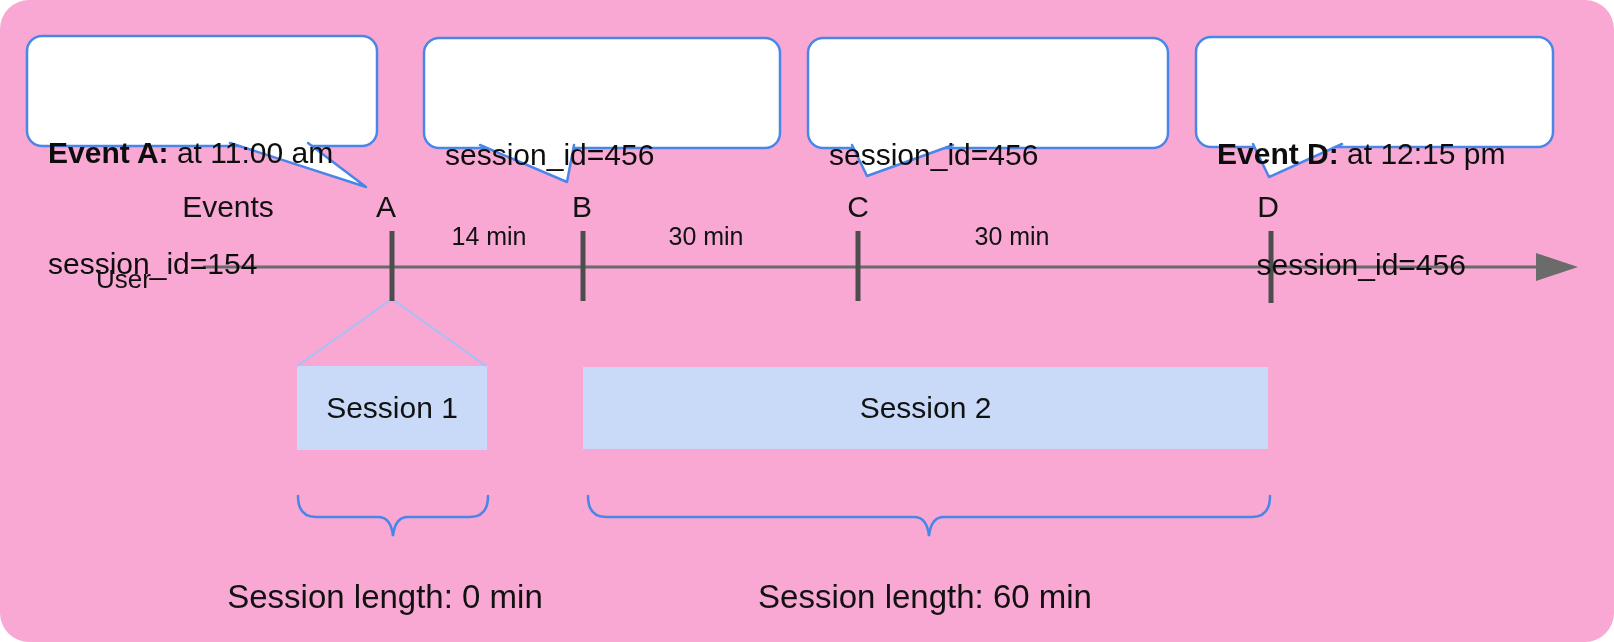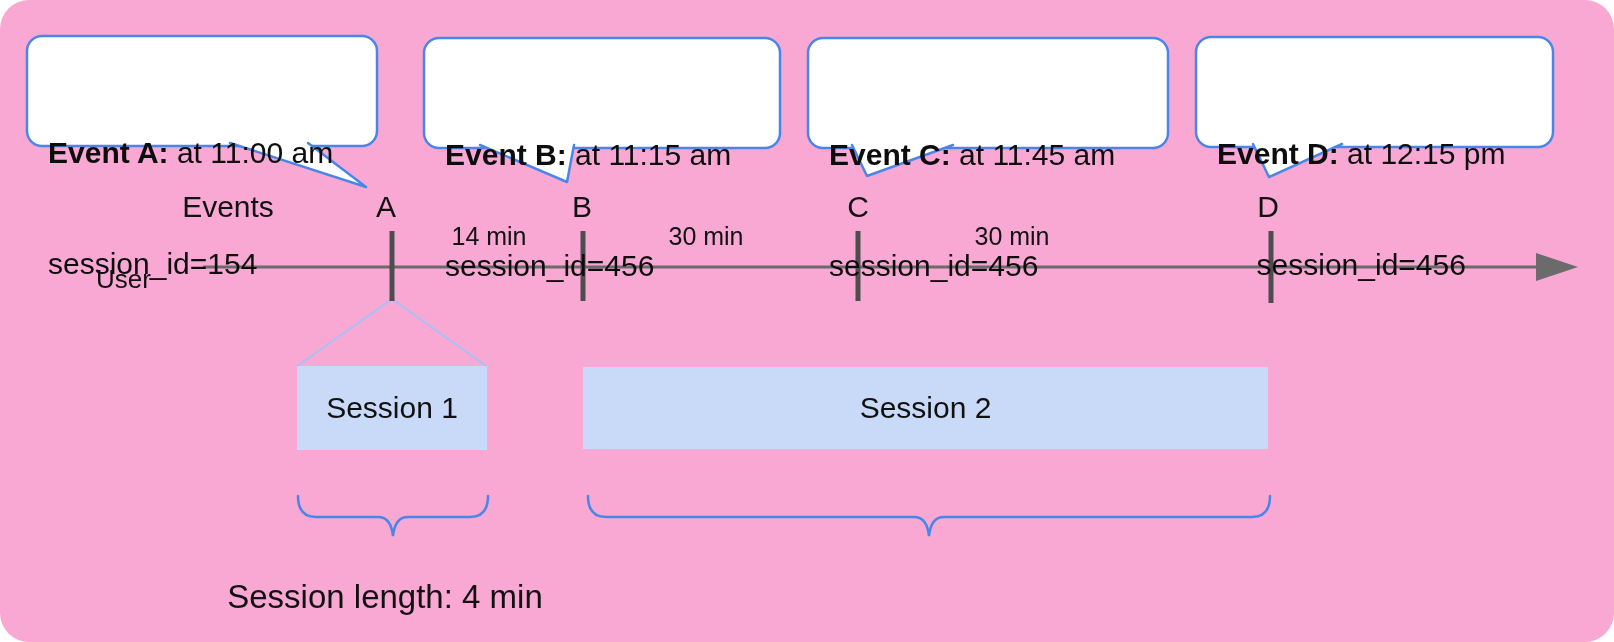--- a/index.html
+++ b/index.html
@@ -55,26 +55,24 @@
     <path d="M852,145 L867,176 L953,145" fill="#ffffff" stroke-width="2.5" stroke-linejoin="round" stroke-linecap="round" stroke="#4a86e8"></path>
     <path d="M1253,144 L1269,177 L1342,144" fill="#ffffff" stroke-width="2.5" stroke-linejoin="round" stroke-linecap="round" stroke="#4a86e8"></path>
   </svg>
 
   <div class="bubble-text" style="left:48px;top:60px;">
     <div><b>Event A:</b><span> at 11:00 am</span></div>
     <div>session_id=154</div>
   </div>
 
   <div class="bubble-text" style="left:445px;top:62px;">
-    <div><b>Event B:</b><span> at 11:15 am</span></div>
     <div>session_id=456</div>
   </div>
 
   <div class="bubble-text" style="left:829px;top:62px;">
-    <div><b>Event C:</b><span> at 11:45 am</span></div>
     <div>session_id=456</div>
   </div>
 
   <div class="bubble-text" style="left:1217px;top:61px;text-align:center;">
     <div><b>Event D:</b><span> at 12:15 pm</span></div>
     <div>session_id=456</div>
   </div>
 
   <div class="events-lbl" style="left:228px;top:190px;">Events</div>
   <div class="mark" style="left:386px;top:190px;">A</div>
@@ -84,15 +82,16 @@
 
   <div class="user-lbl" style="left:96px;top:260px;">User</div>
 
   <div class="interval" style="left:489px;top:222px;">14 min</div>
   <div class="interval" style="left:706px;top:222px;">30 min</div>
   <div class="interval" style="left:1012px;top:222px;">30 min</div>
 
   <div class="session-label" style="left:297px;top:366px;width:190px;height:84px;">Session 1</div>
   <div class="session-label" style="left:583px;top:367px;width:685px;height:82px;">Session 2</div>
 
-  <div class="length-label" style="left:385px;top:578px;">Session length: 4 min</div>
+  <div class="length-label" style="left:385px;top:578px;">Session length: 0 min</div>
+  <div class="length-label" style="left:925px;top:578px;">Session length: 60 min</div>
 
 </div>
 
 </body></html>

